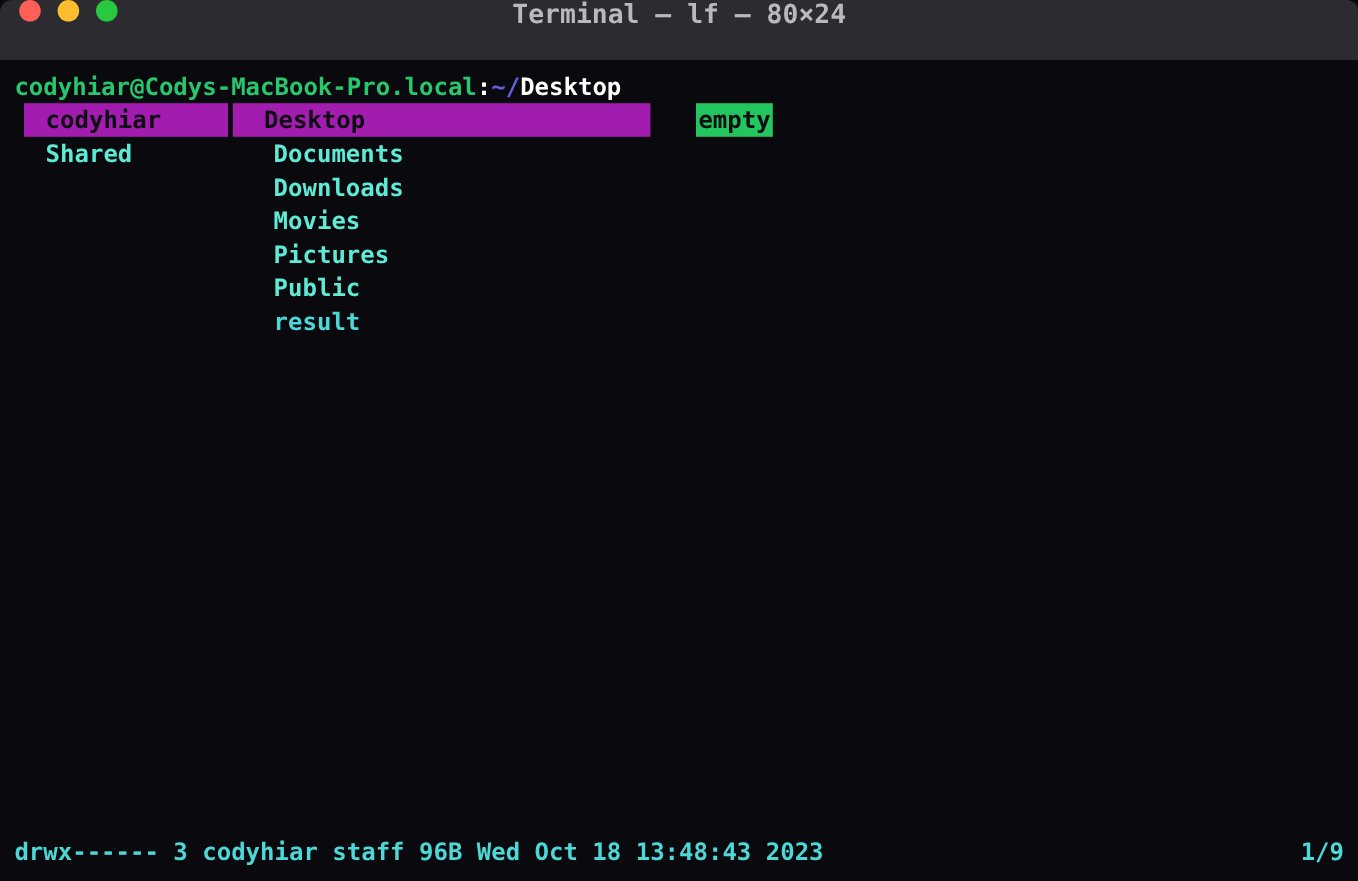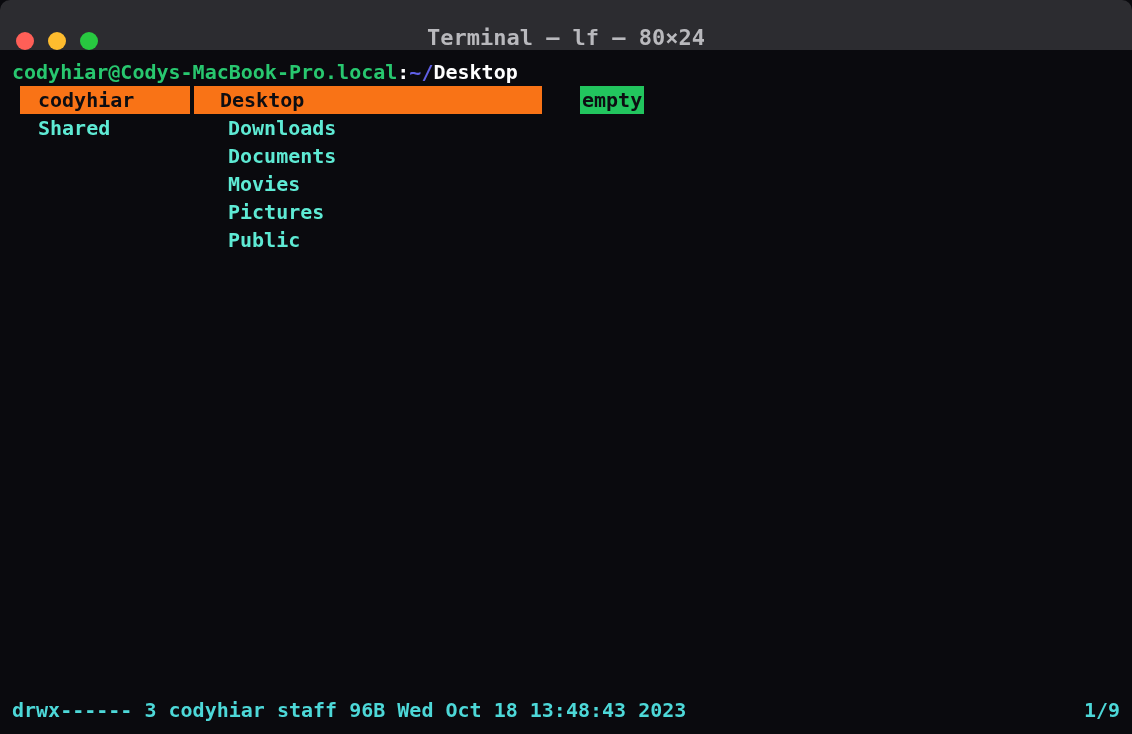--- a/index.html
+++ b/index.html
@@ -16,21 +16,21 @@
       height: 734px;
       overflow: hidden;
       border-radius: 10px;
       display: flex;
       flex-direction: column;
     }
     .titlebar {
       height: 50px;
       background: #2c2c30;
       display: flex;
-      align-items: flex-end;
+      align-items: flex-start;
       padding: 0 16px;
       position: relative;
       flex-shrink: 0;
     }
     .traffic-lights {
       display: flex;
       gap: 14px;
       align-items: center;
     }
     .traffic-light {
@@ -77,21 +77,21 @@
     .col2 { width: 370px; }
     .col3 { flex: 1; }
     
     .entry {
       padding: 0 14px 0 26px;
       white-space: nowrap;
     }
     .entry.dir { color: #5eead4; }
     .entry.file { color: #4dd8d8; }
     .entry.selected {
-      background: #f97316;
+      background: #a21caf;
       color: #0d0d12;
     }
     .col1 .entry.selected { width: 170px; margin-left: 8px; padding-left: 18px;}
     .col2 .entry.selected { margin-left: -8px; width: 348px; padding-left: 26px;}
     
     .empty-badge {
       display: inline-block;
       background: #22c55e;
       color: #0d0d12;
       padding: 0 2px;
@@ -124,25 +124,26 @@
     <span class="prompt-user">codyhiar@Codys-MacBook-Pro.local</span><span class="prompt-colon">:</span><span class="prompt-tilde">~/</span><span class="prompt-path">Desktop</span>
   </div>
 
   <div class="columns">
     <div class="col col1">
       <div class="entry dir selected">codyhiar</div>
       <div class="entry dir">Shared</div>
     </div>
     <div class="col col2">
       <div class="entry dir selected">Desktop</div>
+      <div class="entry dir">Documents</div>
       <div class="entry dir">Downloads</div>
-      <div class="entry dir">Documents</div>
       <div class="entry dir">Movies</div>
       <div class="entry dir">Pictures</div>
       <div class="entry dir">Public</div>
+      <div class="entry file">result</div>
     </div>
     <div class="col col3">
       <div><span class="empty-badge">empty</span></div>
     </div>
   </div>
 
   <div class="status-line">
     <span>drwx------ 3 codyhiar staff  96B Wed Oct 18 13:48:43 2023</span>
     <span>1/9</span>
   </div>

